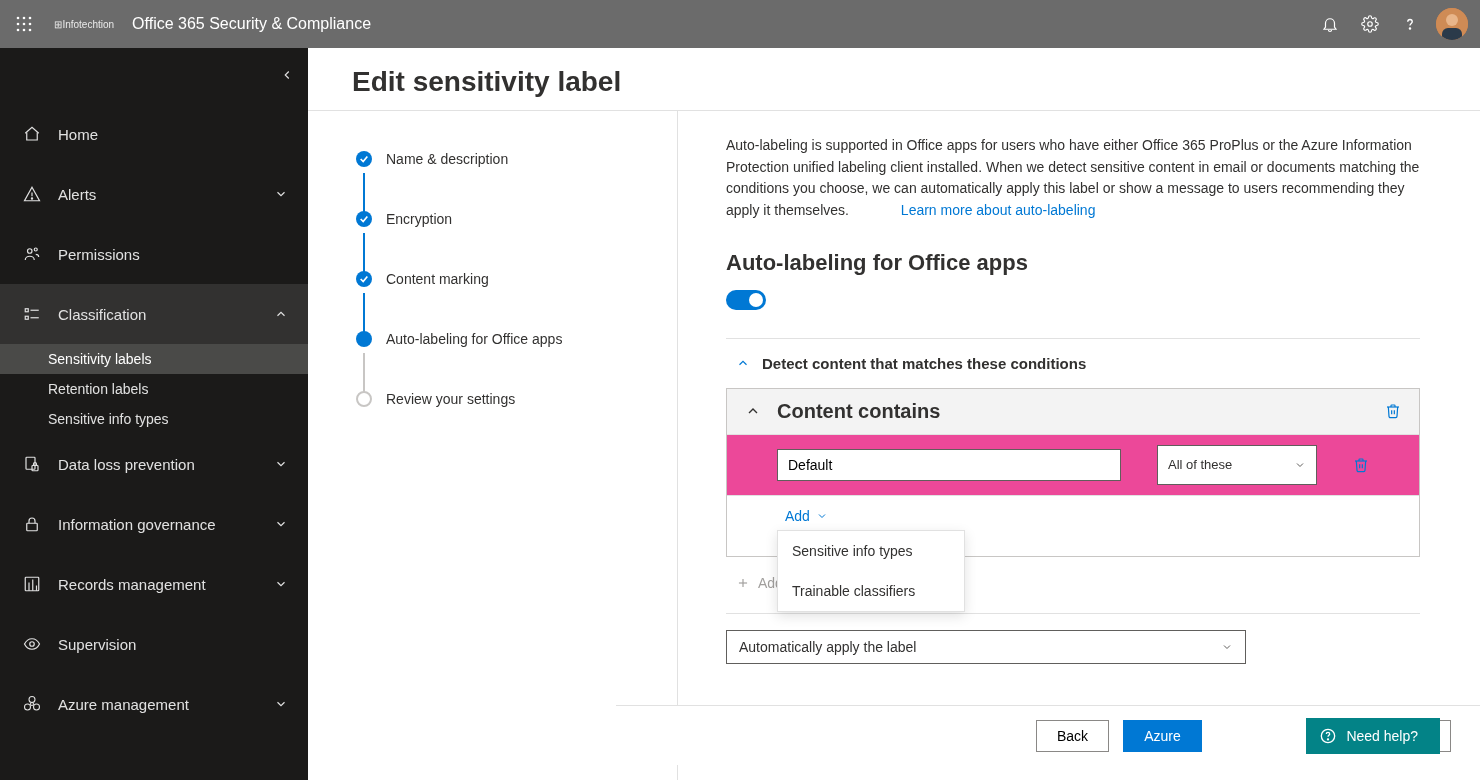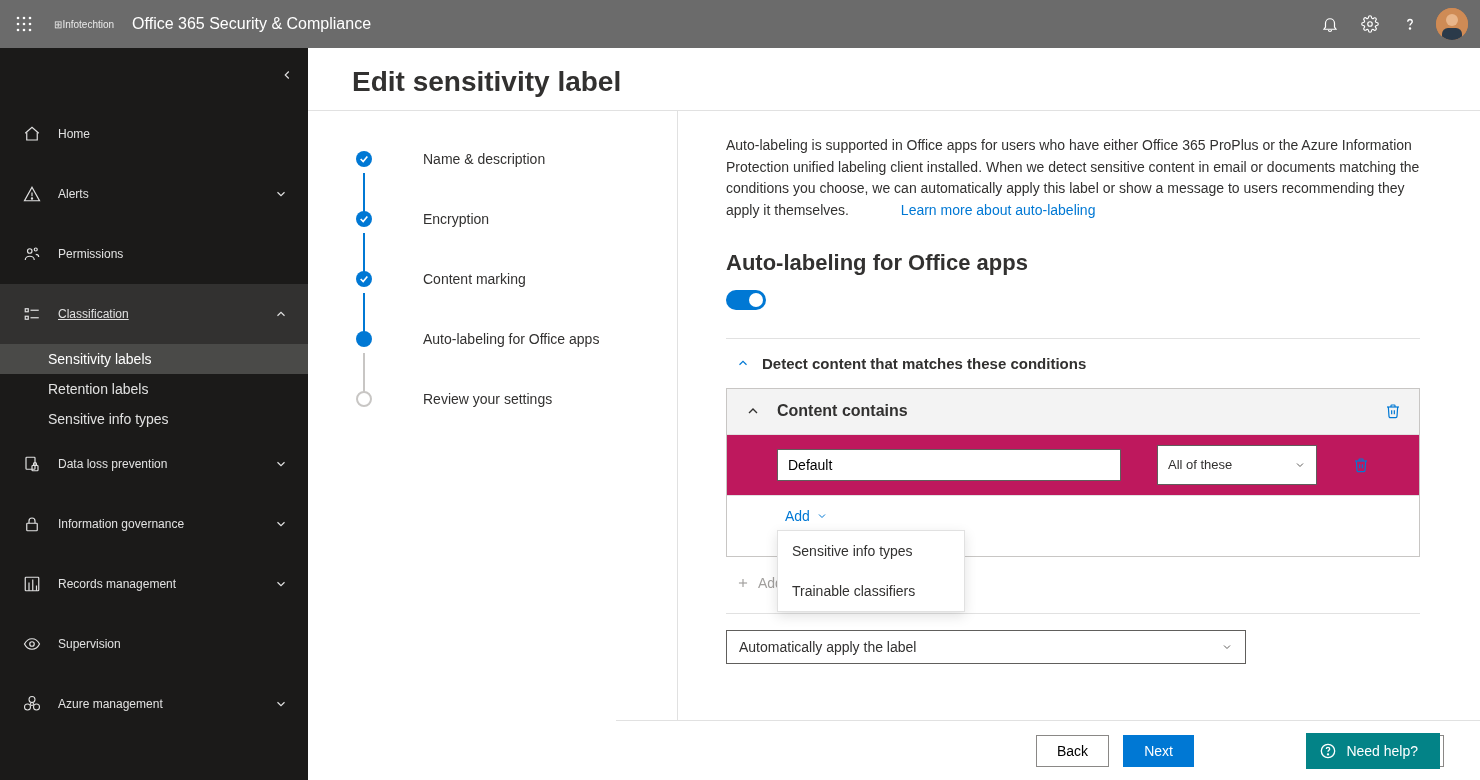--- a/index.html
+++ b/index.html
@@ -11,37 +11,37 @@
 .header .tenant { font-size:10px; color:#eaeaea; margin-left:14px; margin-right:18px; }
 .header .app-title { font-size:16px; font-weight:400; }
 .header .spacer { flex:1; }
 .header .hicon { width:40px; height:40px; display:flex; align-items:center; justify-content:center; cursor:pointer; }
 .header .avatar { width:32px; height:32px; border-radius:50%; background:#c97b48; margin-left:6px; margin-right:4px; cursor:pointer; overflow:hidden; display:flex; align-items:center; justify-content:center; }
 
 
 .body { display:flex; height:732px; }
 .sidebar { width:308px; background:#1b1a19; color:#e1e1e1; position:relative; padding-top:6px; }
 .collapse-btn { position:absolute; top:20px; right:14px; cursor:pointer; }
-.nav-item { height:60px; display:flex; align-items:center; padding:0 20px; cursor:pointer; font-size:12px; }
+.nav-item { height:60px; display:flex; align-items:center; padding:0 20px; cursor:pointer; font-size:15px; }
 .nav-item .nicon { width:24px; display:flex; justify-content:center; margin-right:14px; }
 .nav-item .chev { margin-left:auto; }
-.nav-item.expanded { background:#323130;text-decoration:underline; }
+.nav-item.expanded { background:#323130; }
 .sub-item { height:30px; display:flex; align-items:center; padding-left:48px; font-size:14px; cursor:pointer; color:#e1e1e1; }
 .sub-item.active { background:#4a4a48; color:#fff; }
 .nav-group { margin-top:50px; }
 
 
 .main { flex:1; display:flex; flex-direction:column; position:relative; }
 .page-head { padding:18px 44px 12px; border-bottom:1px solid #e1e1e1; }
 .page-title { font-size:28px; font-weight:600; color:#323130; }
 .page-body { flex:1; display:flex; overflow:hidden; }
 
 
 .steps { width:370px; border-right:1px solid #e1e1e1; padding:40px 0 0 48px; }
-.step { display:flex; align-items:center; margin-bottom:44px; position:relative;gap:37px; }
+.step { display:flex; align-items:center; margin-bottom:44px; position:relative; }
 .step:not(:last-child)::after { content:''; position:absolute; left:7px; top:22px; width:2px; height:42px; background:#0078d4; }
 .step.future::after { background:#c8c6c4; }
 .step-dot { width:16px; height:16px; border-radius:50%; margin-right:14px; display:flex; align-items:center; justify-content:center; flex-shrink:0; }
 .step.done .step-dot { background:#0078d4; }
 .step.current .step-dot { background:#0078d4; }
 .step.current::after { background:#c8c6c4; }
 .step.future .step-dot { background:#fff; border:2px solid #c8c6c4; }
 .step-label { font-size:14px; color:#323130; }
 
 
@@ -50,41 +50,41 @@
 .intro a { color:#0078d4; text-decoration:none;padding-left:48px; }
 .section-title { font-size:22px; font-weight:600; margin-bottom:14px; }
 .toggle { width:40px; height:20px; background:#0078d4; border-radius:10px; position:relative; cursor:pointer; margin-bottom:28px; }
 .toggle::after { content:''; position:absolute; width:14px; height:14px; background:#fff; border-radius:50%; top:3px; right:3px; }
 
 .divider { height:1px; background:#e1e1e1; margin-bottom:16px; }
 .detect-header { display:flex; align-items:center; font-size:15px; font-weight:600; margin-bottom:16px; margin-left:10px; }
 .detect-header .chev-up { margin-right:12px; color:#0078d4; }
 
 .condition-box { border:1px solid #c8c6c4; background:#fff;}
-.cond-head { background:#f3f3f3; height:46px; display:flex; align-items:center; padding:0 18px; font-size:16px; font-weight:600; border-bottom:1px solid #e1e1e1; }
+.cond-head { background:#f3f3f3; height:46px; display:flex; align-items:center; padding:0 18px; font-size:20px; font-weight:600; border-bottom:1px solid #e1e1e1; }
 .cond-head .chev-up { margin-right:16px; color:#323130; }
 .cond-head .trash { margin-left:auto; color:#0078d4; cursor:pointer; }
-.cond-row { background:#be185d; padding:10px 50px; display:flex; gap:36px; align-items:center; border-bottom:1px solid #e1e1e1; }
+.cond-row { background:#ec4899; padding:10px 50px; display:flex; gap:36px; align-items:center; border-bottom:1px solid #e1e1e1; }
 .cond-row input { flex:1; height:32px; padding:0 10px; border:1px solid #605e5c; font-size:14px; background:#fff; }
 .select { width:160px; height:40px; border:1px solid #605e5c; background:#fff; display:flex; align-items:center; padding:16px 10px; font-size:13px; cursor:pointer; }
 .select .chev { margin-left:auto; }
 .cond-row .trash2 { color:#0078d4; cursor:pointer; }
 .cond-add { padding:12px 58px; position:relative; min-height:60px; }
 .add-link { color:#0078d4; font-size:14px; cursor:pointer; display:flex; align-items:center; gap:6px; }
 .add-menu { position:absolute; top:34px; left:50px; width:188px; background:#fff; border:1px solid #e1e1e1; box-shadow:0 4px 12px rgba(0,0,0,0.12); z-index:5; }
 .add-menu div { padding:12px 14px; font-size:14px; cursor:pointer; }
 
 .add-condition { margin-top:18px; display:flex; align-items:center; gap:8px; color:#a19f9d; font-size:14px; padding-left:10px; }
 
 .when-label { font-weight:600; font-size:14px; margin:28px 0 10px; }
 .big-select { width:520px; height:34px; border:1px solid #605e5c; display:flex; align-items:center; padding:0 12px; font-size:14px; cursor:pointer; }
 .big-select .chev { margin-left:auto; }
 
 
-.footer { position:absolute; bottom:0; left:308px; right:0; height:60px; border-top:1px solid #e1e1e1; background:#fff; display:flex; align-items:center; padding:0 40px 0 420px; gap:14px; }
+.footer { position:absolute; bottom:15px; left:308px; right:0; height:60px; border-top:1px solid #e1e1e1; background:#fff; display:flex; align-items:center; padding:0 40px 0 420px; gap:14px; }
 .btn { height:32px; padding:0 20px; font-size:14px; border:1px solid #8a8886; background:#fff; cursor:pointer; }
 .btn.primary { background:#0078d4; color:#fff; border-color:#0078d4; }
 .btn.cancel { margin-left:150px; }
 .help-btn { position:absolute; right:40px; height:36px; background:#038387; color:#fff; border:none; padding:0 22px 0 14px; font-size:14px; cursor:pointer; display:flex; align-items:center; gap:10px; }
 
 svg { display:block; }
 </style>
 </head>
 <body>
 
@@ -402,21 +402,21 @@
               <svg width="12" height="12" viewBox="0 0 24 24" fill="none" stroke="#605e5c" stroke-width="2">
                 <polyline points="6 9 12 15 18 9"></polyline>
               </svg>
             </span>
         </div>
       </div>
     </div>
 
     <div class="footer">
       <button class="btn">Back</button>
-      <button class="btn primary">Next</button>
+      <button class="btn primary">Azure</button>
       <button class="btn cancel">Cancel</button>
       <button class="help-btn">
         <svg width="16" height="16" viewBox="0 0 24 24" fill="none" stroke="#fff" stroke-width="2">
             <circle cx="12" cy="12" r="10"></circle>
             <path d="M9.5 9a2.5 2.5 0 015 0c0 1.8-2.5 2-2.5 4"></path>
             <circle cx="12" cy="17" r="0.8" fill="#fff"></circle>
           </svg>
         <span>Need help?</span>
       </button>
     </div>

